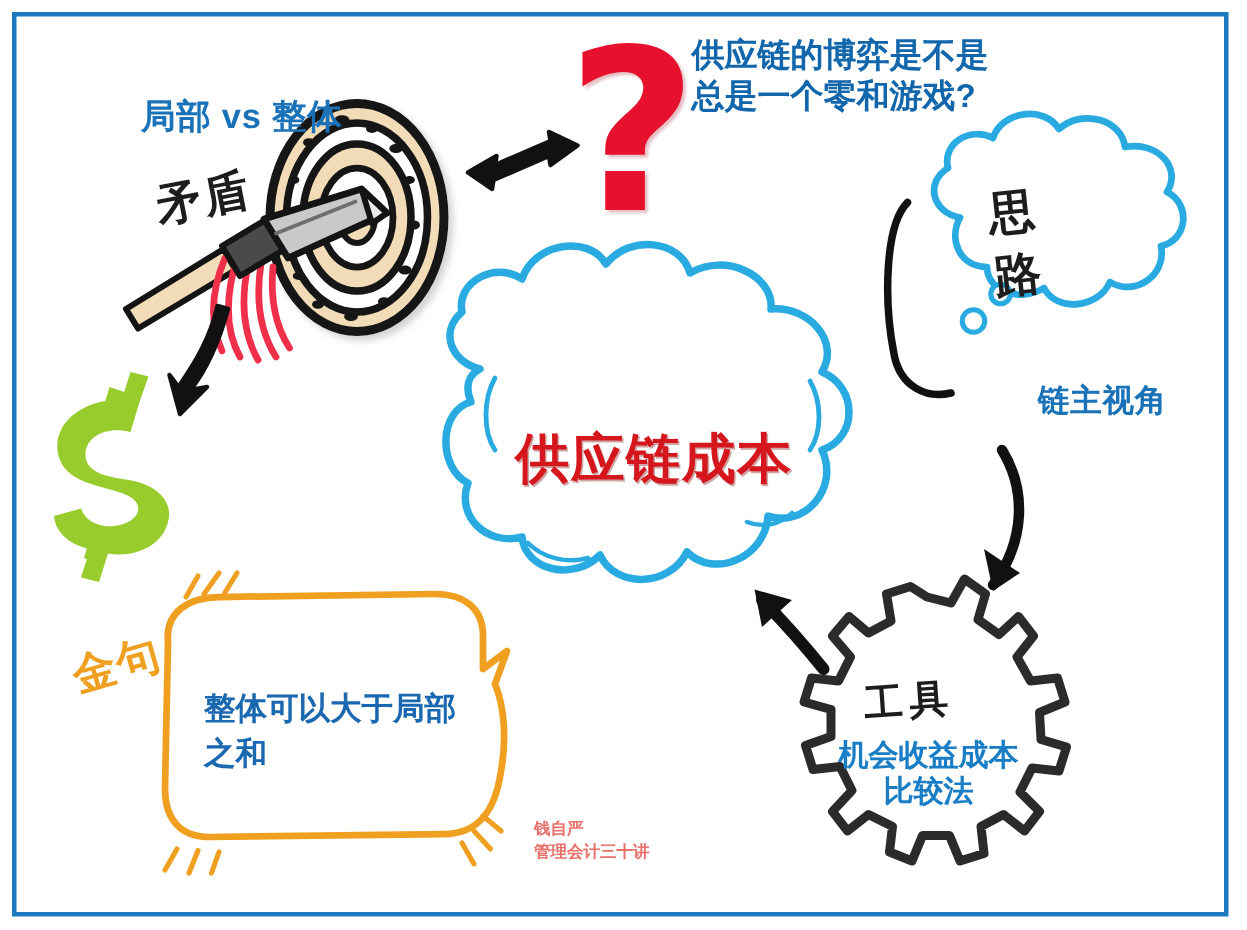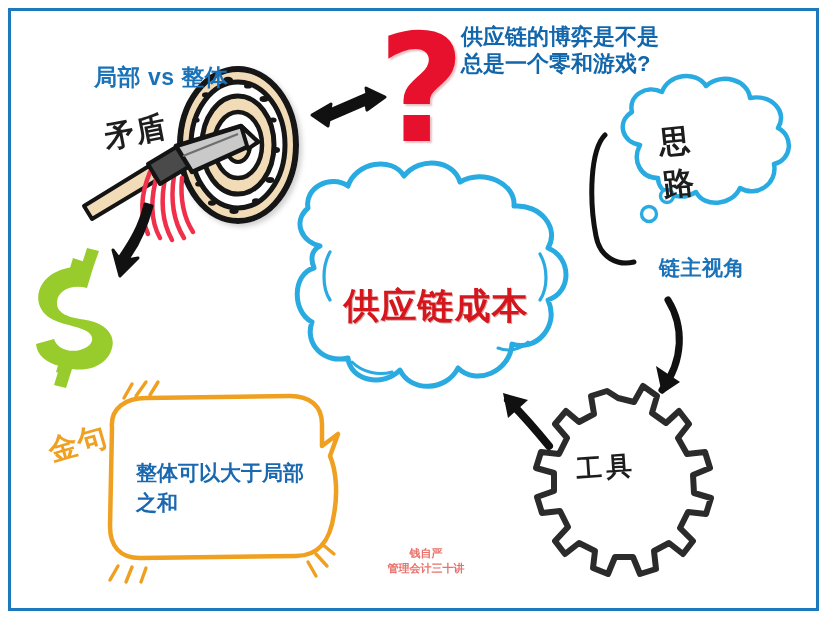--- a/index.html
+++ b/index.html
@@ -46,21 +46,21 @@
   }
   .lbl-local-vs-whole{
     left:46px;top:64px;
     font-size:23px;
   }
   .lbl-sc-cost{
     left:142px;top:294px;
     font-size:22px;
   }
   .lbl-chain-view{
-    left:611px;top:256px;
+    left:644px;top:256px;
     font-size:21px;
   }
   .cloud-title{
     position:absolute;
     left:306px;top:282px;
     width:260px;
     text-align:center;
     color:#d5161c;
     font-weight:bold;
     font-size:36px;
@@ -86,21 +86,21 @@
     color:#1a7ec6;
     font-weight:bold;
     font-size:20px;
     line-height:1.22;
     white-space:pre-line;
   }
   .footer{
     position:absolute;
     left:356px;top:546px;
     width:140px;
-    text-align:center;
+    text-align:left;
     color:#e8726b;
     font-weight:bold;
     font-size:11px;
     line-height:1.35;
     white-space:pre-line;
   }
   
   .hand{
     font-family:"DejaVu Serif","Liberation Serif",serif;
     font-weight:bold;
@@ -334,17 +334,19 @@
 
   <div class="cloud-title">供应链成本</div>
 
   <div class="hand hw-jinju">金句</div>
 
   <div class="quote-text">整体可以大于局部
 之和</div>
 
   <div class="hand hw-gongju">工具</div>
 
+  <div class="gear-sub">机会收益成本
+比较法</div>
 
   <div class="footer">钱自严
 管理会计三十讲</div>
 
 </div>
 
 </body></html>

